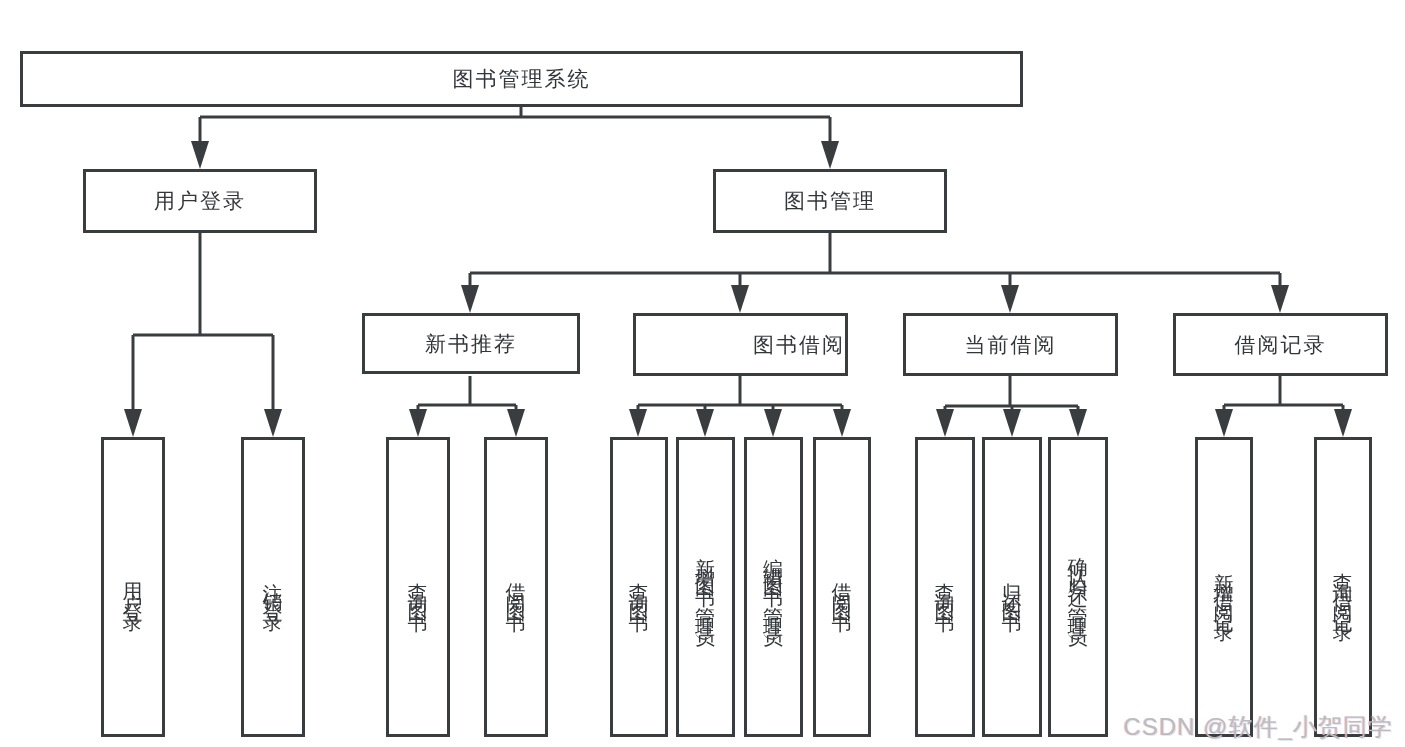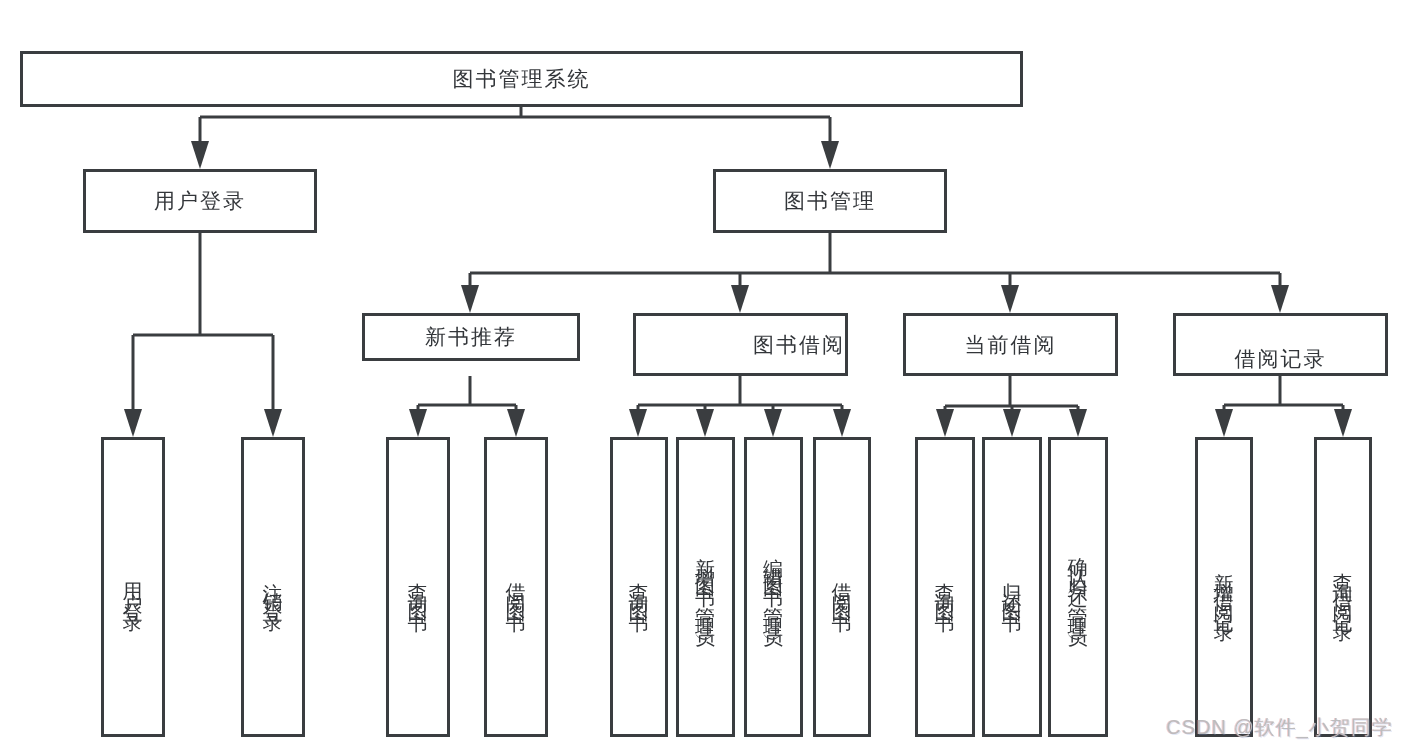--- a/index.html
+++ b/index.html
@@ -43,21 +43,21 @@
     letter-spacing: 10px;
     line-height: 1;
     white-space: nowrap;
   }
   .watermark {
     position: absolute;
     right: 12px;
     top: 712px;
     height: 30px;
     line-height: 30px;
-    font-size: 20px;
+    font-size: 24px;
     color: #bcbcbe;
     letter-spacing: 1px;
     text-shadow: -1px 0 0 rgba(216,120,120,0.35), 1px 1px 0 rgba(140,160,220,0.25);
     white-space: nowrap;
     pointer-events: none;
   }
 </style>
 </head>
 <body>
 
@@ -143,30 +143,30 @@
     <span>图书管理系统</span>
   </div>
 
   <div class="node h" style="left:83px; top:169px; width:234px; height:64px;">
     <span>用户登录</span>
   </div>
   <div class="node h" style="left:713px; top:169px; width:234px; height:64px;justify-content:center;">
     <span>图书管理</span>
   </div>
 
-  <div class="node h" style="left:362px; top:313px; width:218px; height:48px;text-align:right;">
+  <div class="node h" style="left:362px; top:313px; width:218px; height:61px;text-align:right;">
     <span>新书推荐</span>
   </div>
   <div class="node h" style="left:633px; top:313px; width:215px; height:63px;justify-content:flex-end;">
     <span>图书借阅</span>
   </div>
   <div class="node h" style="left:903px; top:313px; width:215px; height:63px;">
     <span>当前借阅</span>
   </div>
-  <div class="node h" style="left:1173px; top:313px; width:215px; height:63px;align-items:flex-end;">
+  <div class="node h" style="left:1173px; top:313px; width:215px; height:63px;">
     <span>借阅记录</span>
   </div>
 
   <div class="node v" style="left:101px; top:437px; width:64px; height:300px;">
     <span>用户登录</span>
   </div>
   <div class="node v" style="left:241px; top:437px; width:64px; height:300px;">
     <span>注销登录</span>
   </div>
 

